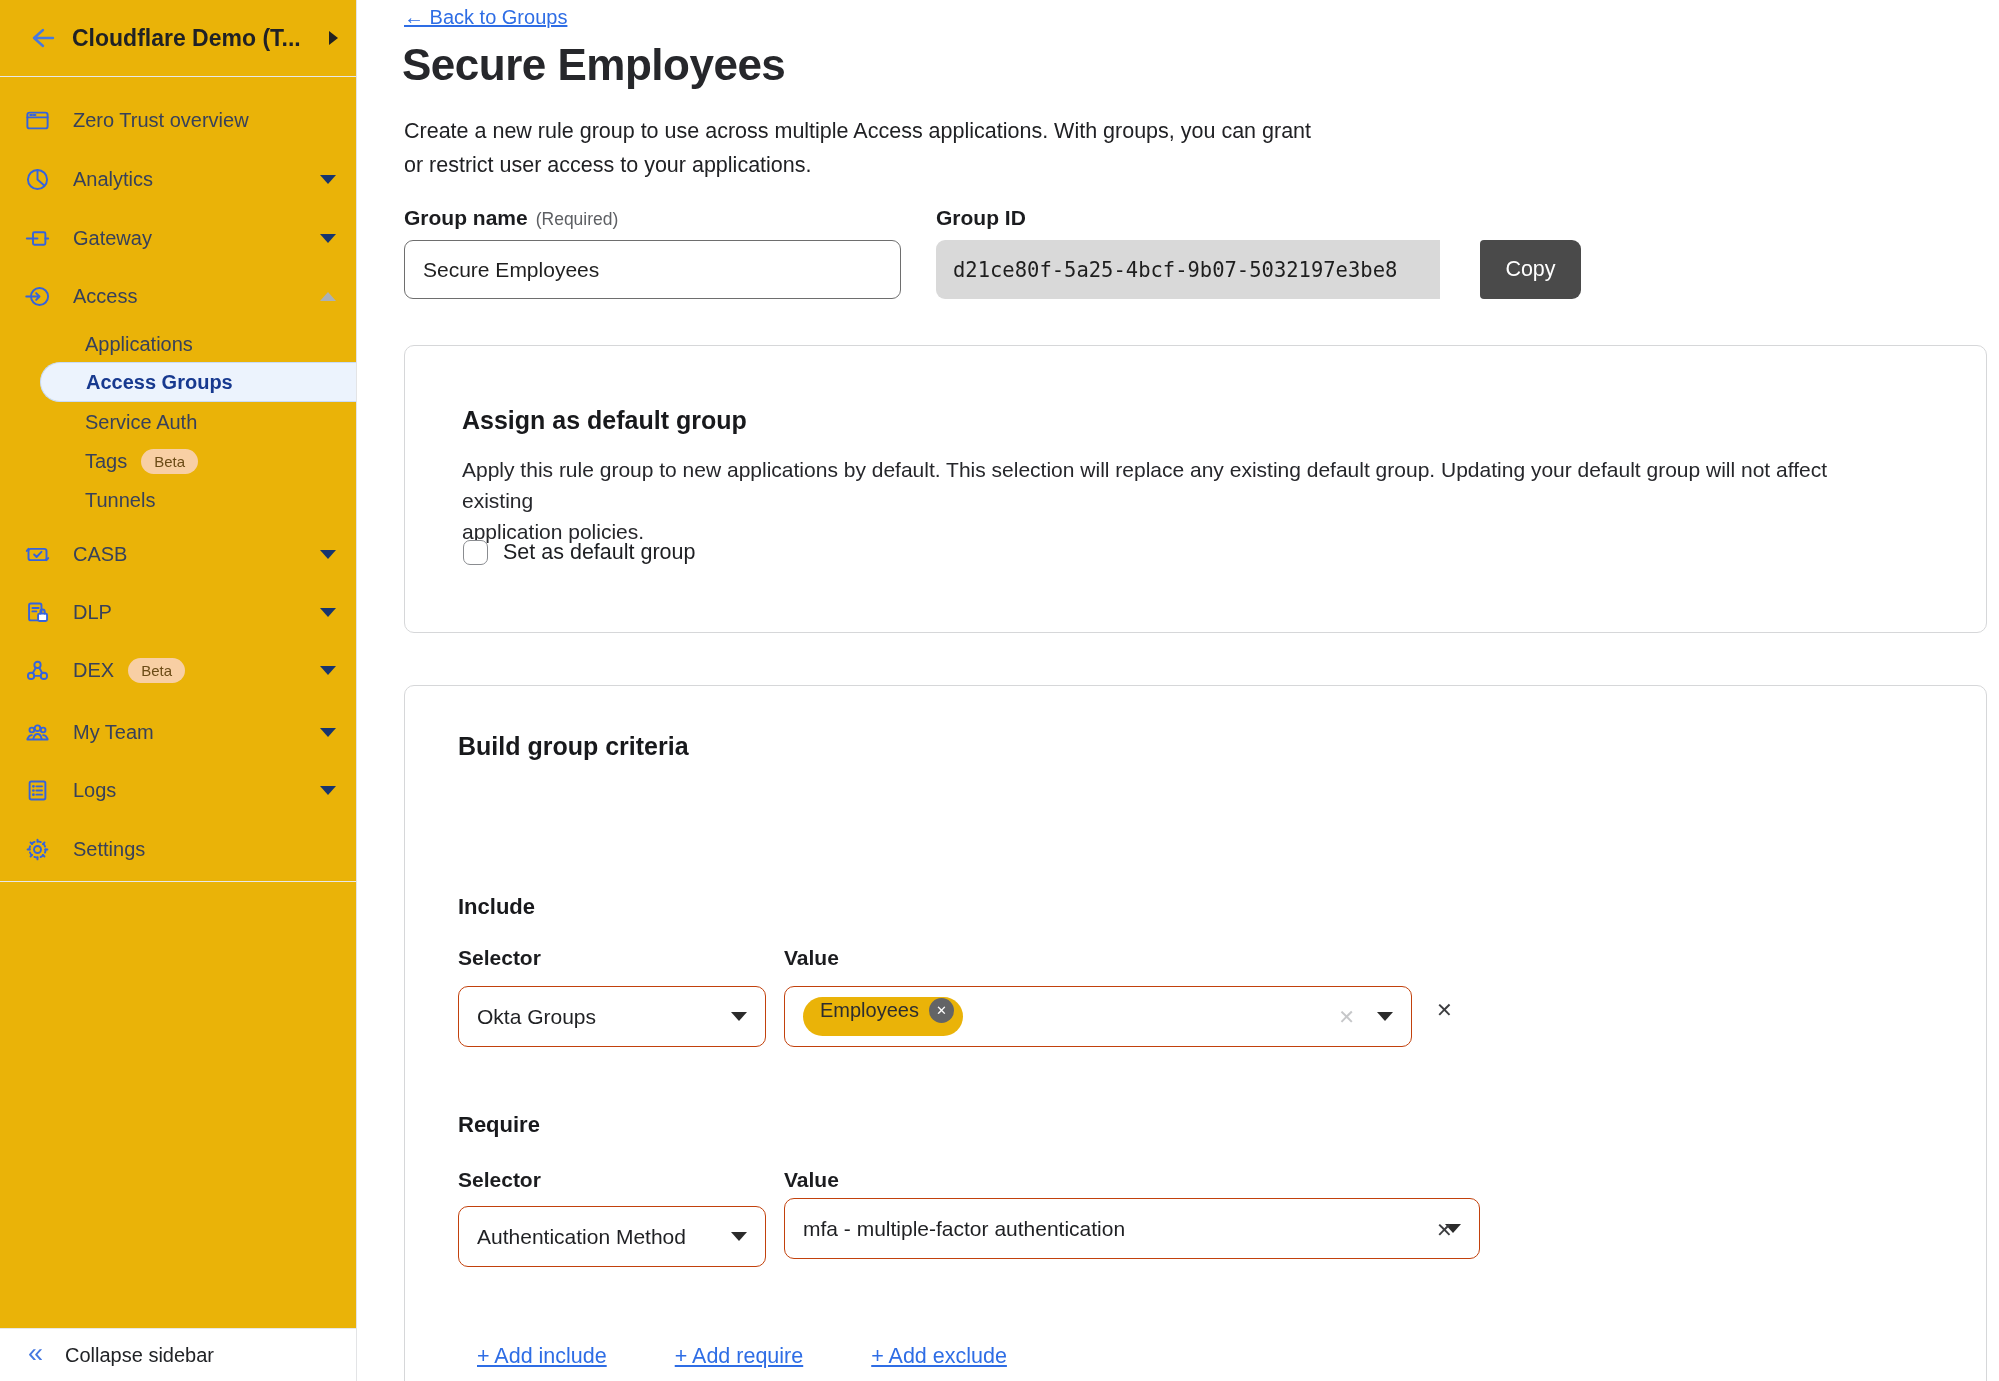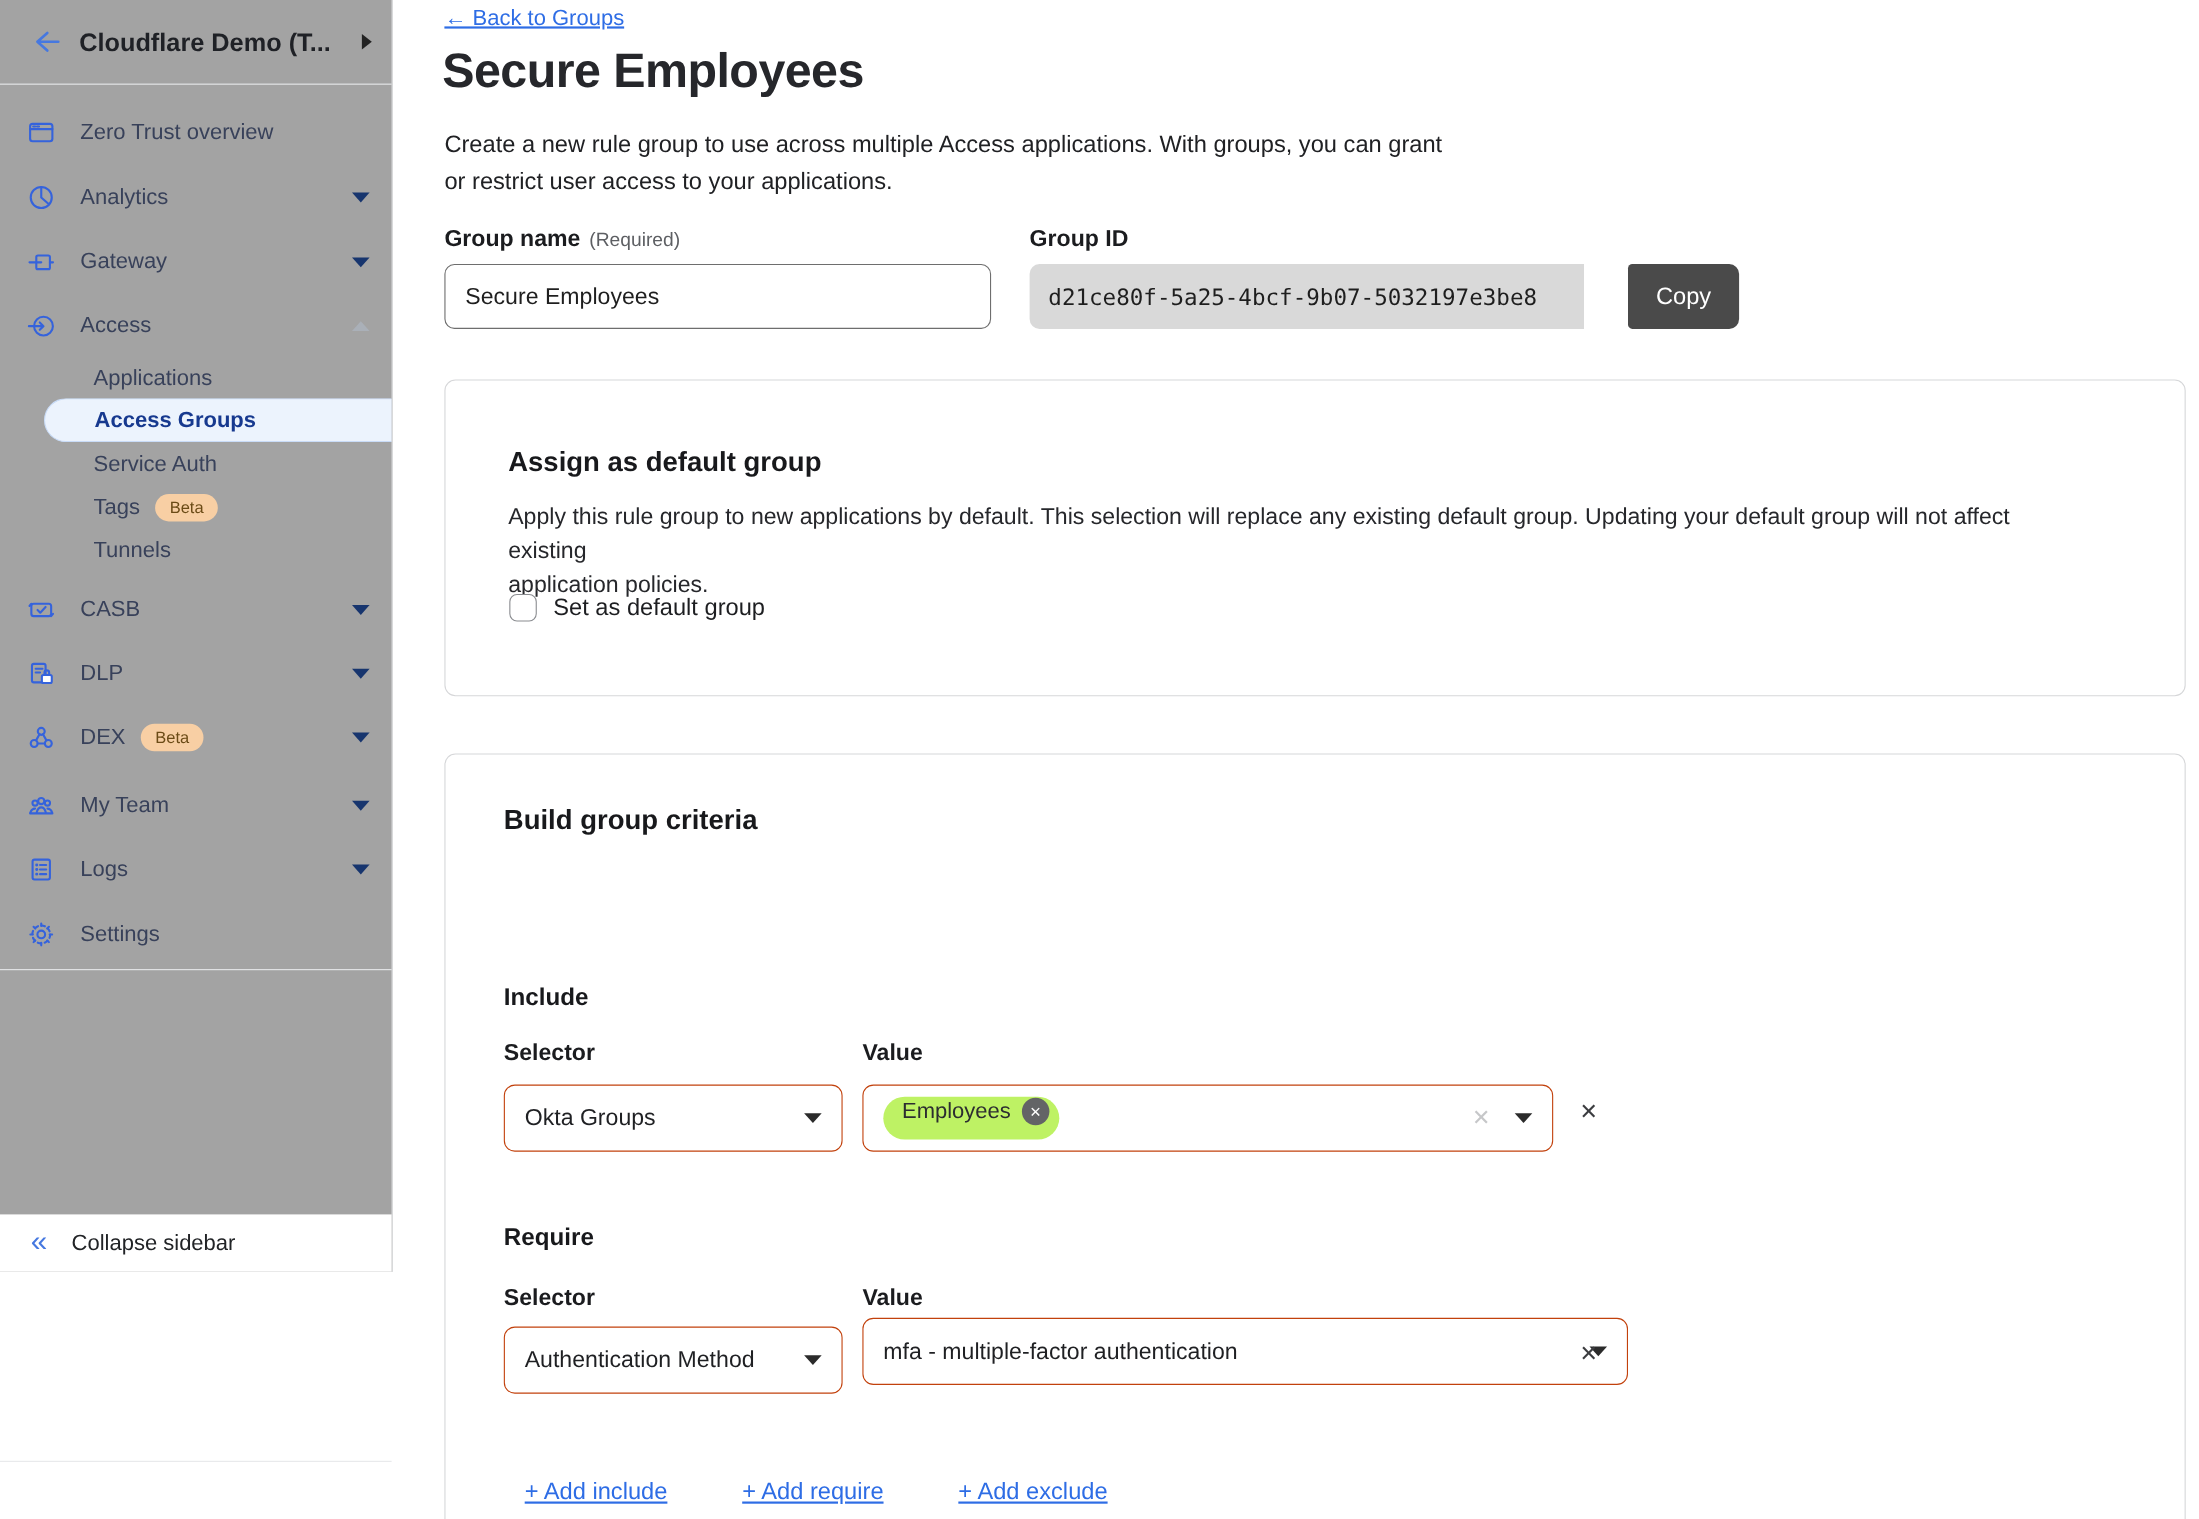--- a/index.html
+++ b/index.html
@@ -4,22 +4,22 @@
 <style>
   * { box-sizing: border-box; margin: 0; padding: 0; }
   html,body { width:1999px; height:1381px; }
   body {
     font-family: "Liberation Sans", sans-serif;
     background:#fff; color:#24262b; overflow:hidden;
   }
   .root { position:relative; width:1999px; height:1381px; overflow:hidden; background:#fff; }
 
   
-  .sidebar { position:absolute; left:0; top:0; width:357px; height:1156px;
-             background:#a3a3a3; border-right:1px solid #e3e4e6; }
+  .sidebar { position:absolute; left:0; top:0; width:357px; height:1381px;
+             background:#eab308; border-right:1px solid #e3e4e6; }
   .sb-header { position:absolute; top:0; left:0; right:0; height:77px;
                border-bottom:1px solid #e7e8ea; display:flex; align-items:center; padding:0 18px 0 24px; }
   .sb-back { width:34px; height:34px; display:flex; align-items:center; justify-content:center; cursor:pointer; }
   .sb-title { flex:1; margin-left:14px; font-size:23px; font-weight:700; color:#1f2126; white-space:nowrap; overflow:hidden; }
   .caret-right { width:0; height:0; border-top:7px solid transparent; border-bottom:7px solid transparent;
                  border-left:9px solid #222; }
   .nav-row { position:absolute; left:0; right:0; height:46px; display:flex; align-items:center; cursor:pointer; }
   .nav-ico { position:absolute; left:23px; width:28px; height:28px; display:flex; align-items:center; justify-content:center; }
   .nav-label { position:absolute; left:73px; font-size:20px; color:#38415a; white-space:nowrap; }
   .nav-caret { position:absolute; right:20px; }
@@ -79,21 +79,21 @@
   .cc-title { position:absolute; left:53px; top:46px; }
   .cc-body  { position:absolute; left:53px; top:126px; right:120px; }
   .sec-heading { position:absolute; left:53px; font-size:22px; font-weight:700; color:#18191c; }
   .col-label { position:absolute; font-size:21px; font-weight:700; color:#1b1c1f; }
 
   .select-box { position:absolute; height:61px; border:1px solid #c2410c; border-radius:10px; background:#fff;
                 display:flex; align-items:center; padding:0 18px; cursor:pointer; }
   .select-text { font-size:21px; color:#1f2023; white-space:nowrap; }
   .sel-caret { position:absolute; right:18px; width:0; height:0; border-left:8px solid transparent;
                border-right:8px solid transparent; border-top:9px solid #2b2b2b; }
-  .chip { display:flex; align-items:center; background:#bef264; border-radius:20px; height:39px;
+  .chip { display:flex; align-items:center; background:#eab308; border-radius:20px; height:39px;
           padding:0 9px 12px 17px; }
   .chip-label { font-size:20px; color:#2c2d30; }
   .chip-x { width:25px; height:25px; margin-left:10px; border-radius:50%; background:#636466; color:#fff;
             font-size:13px; display:flex; align-items:center; justify-content:center; cursor:pointer; }
   .clear-x { position:absolute; right:56px; font-size:20px; color:#c6c7c9; cursor:pointer; }
   .row-x { position:absolute; font-size:20px; color:#3c3d40; cursor:pointer; }
 
   .actions-row { position:absolute; left:72px; top:658px; display:flex; gap:68px; }
   .action-link { font-size:21.5px; color:#2e6de5; text-decoration:underline; cursor:pointer; white-space:nowrap; }
 

